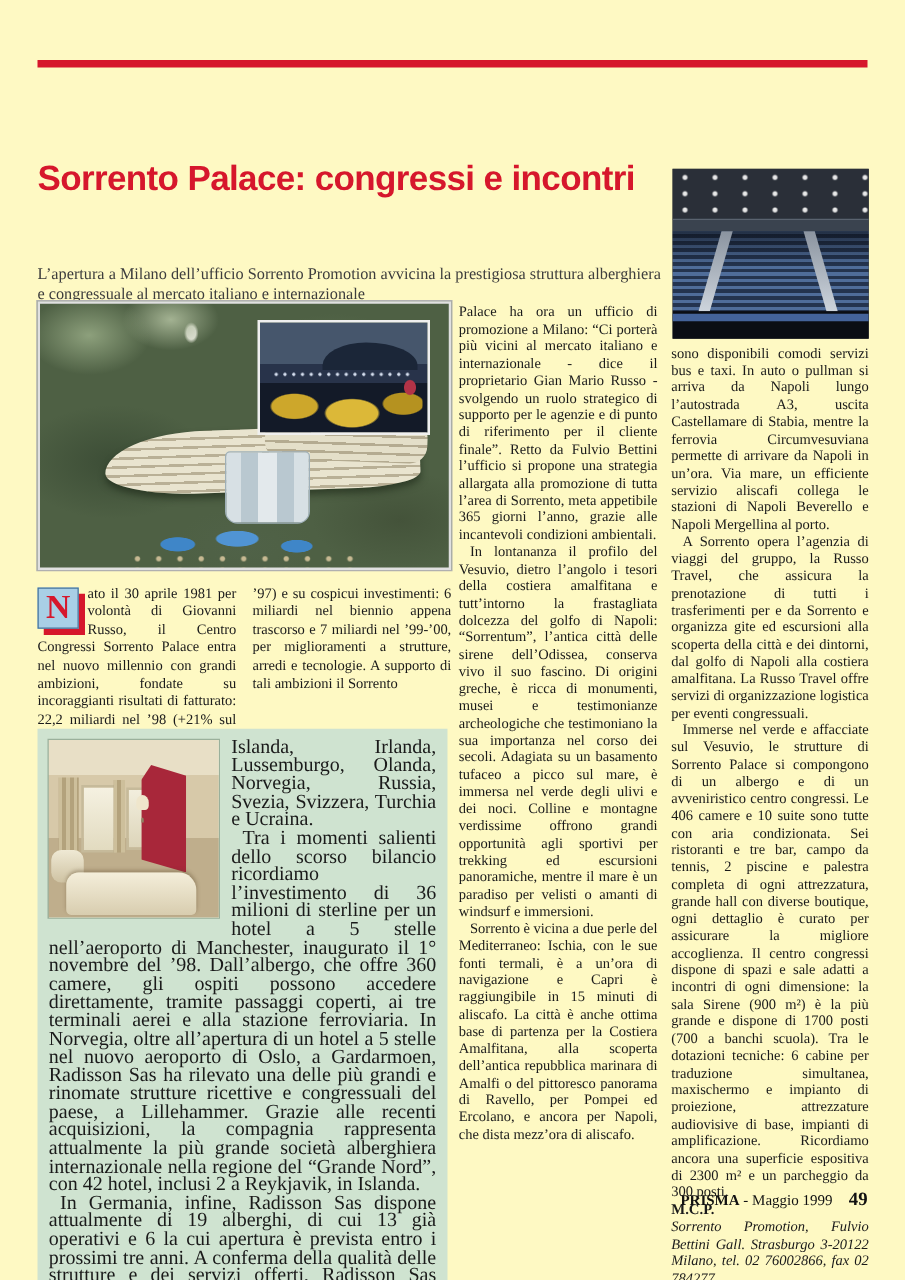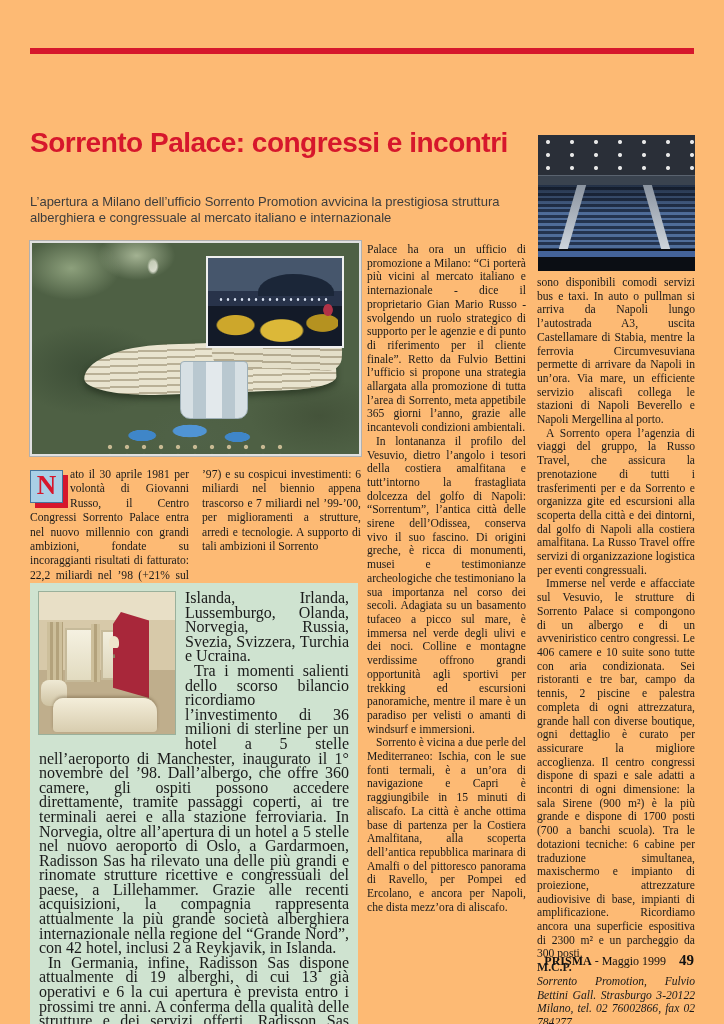--- a/index.html
+++ b/index.html
@@ -1,25 +1,25 @@
 <!DOCTYPE html>
 <html lang="it"><head>
 <meta charset="utf-8">
 <style>
   html,body{margin:0;padding:0;background:#888;}
-  .page{position:relative;width:724px;height:1024px;background:#fdba74;overflow:hidden;
+  .page{position:relative;width:724px;height:1024px;background:#fef9c3;overflow:hidden;
         font-family:"Liberation Serif",serif;color:#1a1a1a;}
 
   .red-bar{position:absolute;left:30px;top:48px;width:664px;height:6px;background:#d6172c;}
 
   .title{position:absolute;left:30px;top:127px;width:520px;
          font-family:"Liberation Sans",sans-serif;font-weight:bold;
          font-size:28px;line-height:31px;color:#d6172c;letter-spacing:-0.5px;}
-  .subtitle{position:absolute;left:30px;top:194px;width:500px;
-            font-family:Liberation Sans, sans-serif;font-size:13px;line-height:16px;color:#3d3d3d;}
+  .subtitle{position:absolute;left:30px;top:211px;width:500px;
+            font-family:Liberation Serif, serif;font-size:13px;line-height:16px;color:#3d3d3d;}
 
   
   .auditorium{position:absolute;left:538px;top:135px;width:157px;height:136px;background:#141821;overflow:hidden;}
   .aud-ceiling{position:absolute;left:0;top:0;width:100%;height:40px;
       background-image:radial-gradient(circle 2px at 10px 7px,#e8e8e8 0 1.5px,transparent 2.5px);
       background-size:24px 13px;
       background-color:#2a2f38;}
   .aud-beam{position:absolute;left:0;top:40px;width:100%;height:9px;background:#3a434f;border-top:1px solid #5a636f;}
   .aud-seats{position:absolute;left:0;top:50px;width:100%;height:64px;
       background:repeating-linear-gradient(180deg,#4f6d9a 0 2.5px,#24344f 2.5px 5.5px);}

